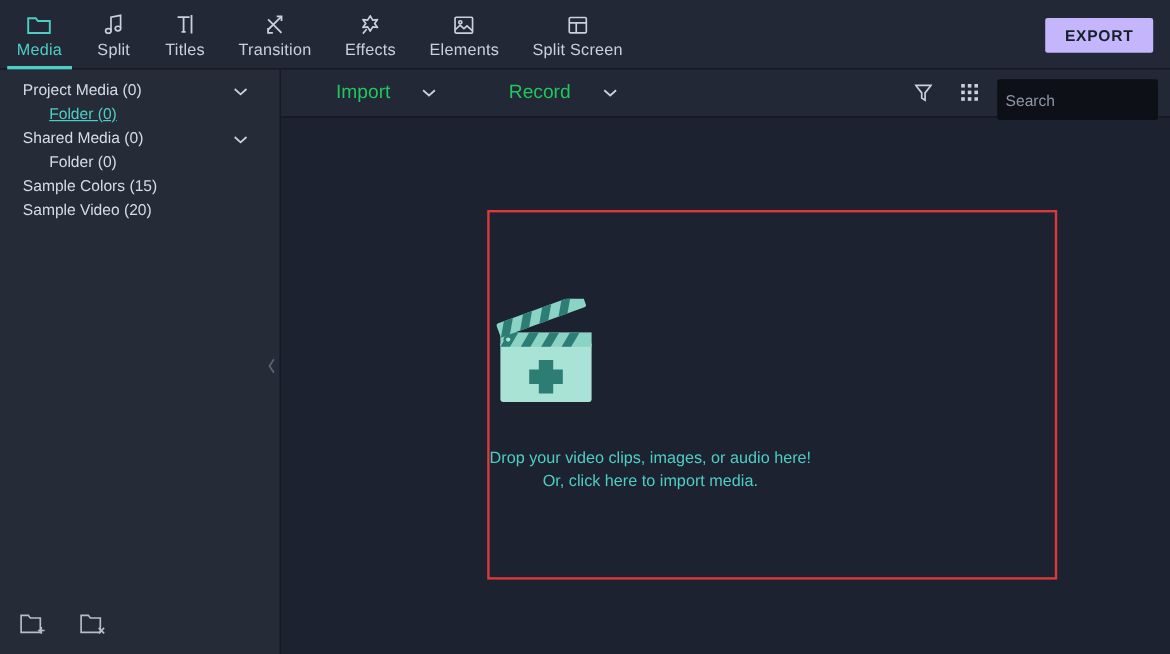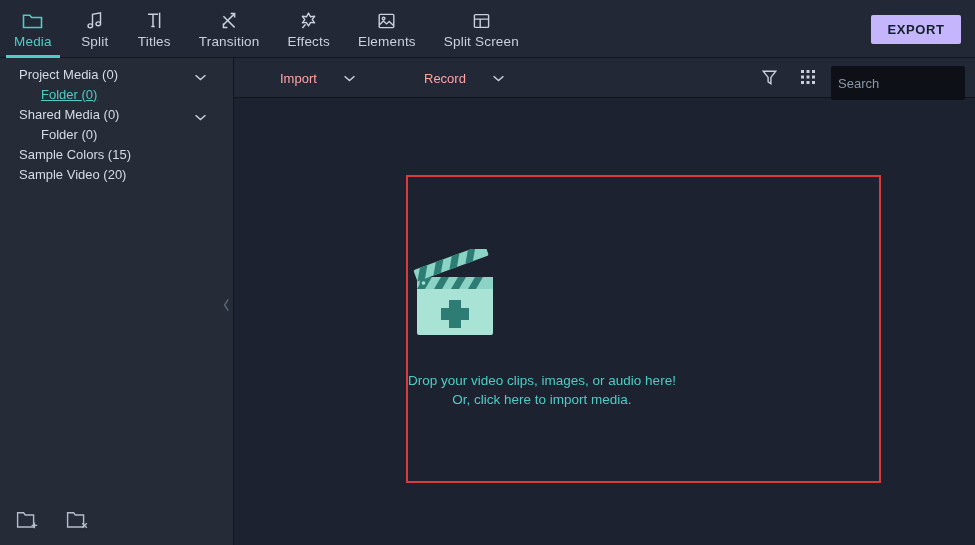--- a/index.html
+++ b/index.html
@@ -79,21 +79,21 @@
     width: 741px; height: 487px; background: #1c2230;
   }
   .subbar {
     position: relative; width: 741px; height: 40px;
     background: #222836; border-bottom: 1px solid #11151e;
   }
   .sb-item {
     position: absolute; top: 0; height: 40px;
     display: flex; align-items: center; gap: 26px; cursor: pointer;
   }
-  .sb-item .lbl { font-size: 13px; color: #fca5a5; }
+  .sb-item .lbl { font-size: 16px; color: #22c55e; }
   .sb-ico { position: absolute; top: 11px; cursor: pointer; }
 
   .searchbox {
     position: absolute; right: 10px; top: 8px;
     width: 134px; height: 24px;
     background: #0d1117; border: 1px solid #0d1117; border-radius: 2px;
     display: flex; align-items: center; padding: 16px 6px;
   }
   .searchbox input {
     flex: 1; background: transparent; border: none; outline: none;

